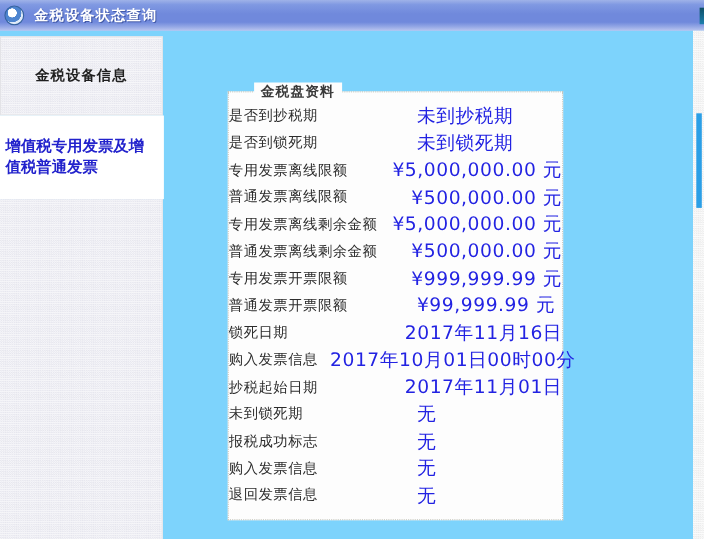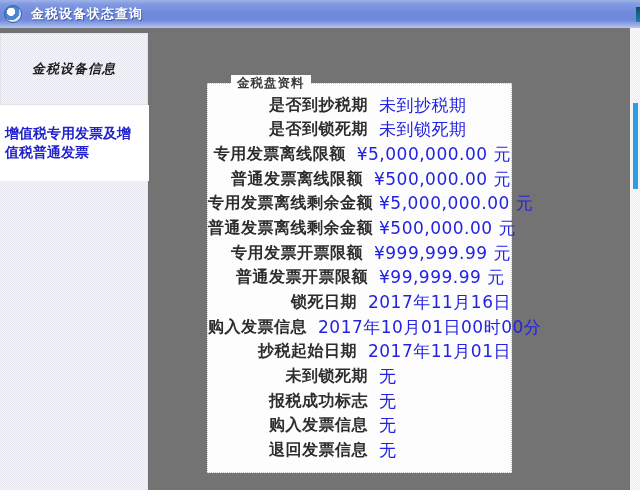--- a/index.html
+++ b/index.html
@@ -1,18 +1,18 @@
 <!DOCTYPE html>
 <html><head>
 <meta charset="utf-8">
 <style>
   * { margin:0; padding:0; box-sizing:border-box; }
   html,body { width:640px; height:490px; }
   body { font-family:"DejaVu Sans","Liberation Sans",sans-serif; background:#fff; }
-  .page { position:relative; width:640px; height:490px; overflow:hidden; background:#737373; }
+  .page { position:relative; width:640px; height:490px; overflow:hidden; background:#7dd3fc; }
 
   
   .titlebar {
     position:absolute; top:0; left:0; right:0; height:28px;
     background:linear-gradient(180deg,#9fb2e8 0%,#8099e2 15%,#7089dc 45%,#7089dc 72%,#97aae6 88%,#bac5f0 100%);
     display:flex; align-items:center;
   }
   .app-icon {
     width:18px; height:18px; margin-left:4px; border-radius:50%;
     background:radial-gradient(circle at 38% 36%, #ffffff 0 28%, #4d84cf 30% 58%, #dfeaf8 60% 100%);
@@ -35,21 +35,20 @@
   }
 
   
   .sidebar { position:absolute; left:0; top:28px; width:149px; bottom:0; }
   .sidebar-item-device {
     position:absolute; top:5px; left:0; width:148px; height:72px;
     border:1px solid #e3e3e7;
     display:flex; align-items:center; justify-content:center;
     color:#1f1f1f; font-weight:bold; font-size:13px; letter-spacing:1px;
     cursor:pointer;
-    font-style:italic;
   }
   .sidebar-item-invoice {
     position:absolute; top:77px; left:0; width:149px; height:76px;
     background:#fff;
     display:flex; align-items:center; justify-content:center; text-align:left;
     color:#2222cc; font-weight:bold; font-size:14px; line-height:19px;
     padding:0 5px; cursor:pointer;
   }
   .sidebar-filler {
     position:absolute; top:153px; left:0; width:148px; bottom:0;
@@ -62,22 +61,22 @@
     border:1px dotted #c7c7bd; background:#fdfdfd;margin-top:32px;
   }
   .fieldset-legend {
     position:absolute; top:-9px; left:23px; background:#fdfdfd;
     padding:0 6px; font-size:12.5px; font-weight:bold; color:#3a3a3a;
     letter-spacing:1px; white-space:nowrap;
   }
   .rows { padding-top:9px; }
   .row { height:24.65px; display:flex; align-items:center; }
   .row-label {
-    width:160px; text-align:right; color:#2d2d2d; font-size:16px;
-    letter-spacing:0.5px; white-space:nowrap;font-weight:bold;
+    width:160px; text-align:left; color:#2d2d2d; font-size:13px;
+    letter-spacing:0.5px; white-space:nowrap;
   }
   .row-value {
     margin-left:11px; color:#2222e2; font-size:17px;
     letter-spacing:0.5px; white-space:nowrap;
   }
 
   
   .scrollbar-track {
     position:absolute; right:0; top:28px; width:10px; bottom:0;
     background-color:#fbfbfb;

